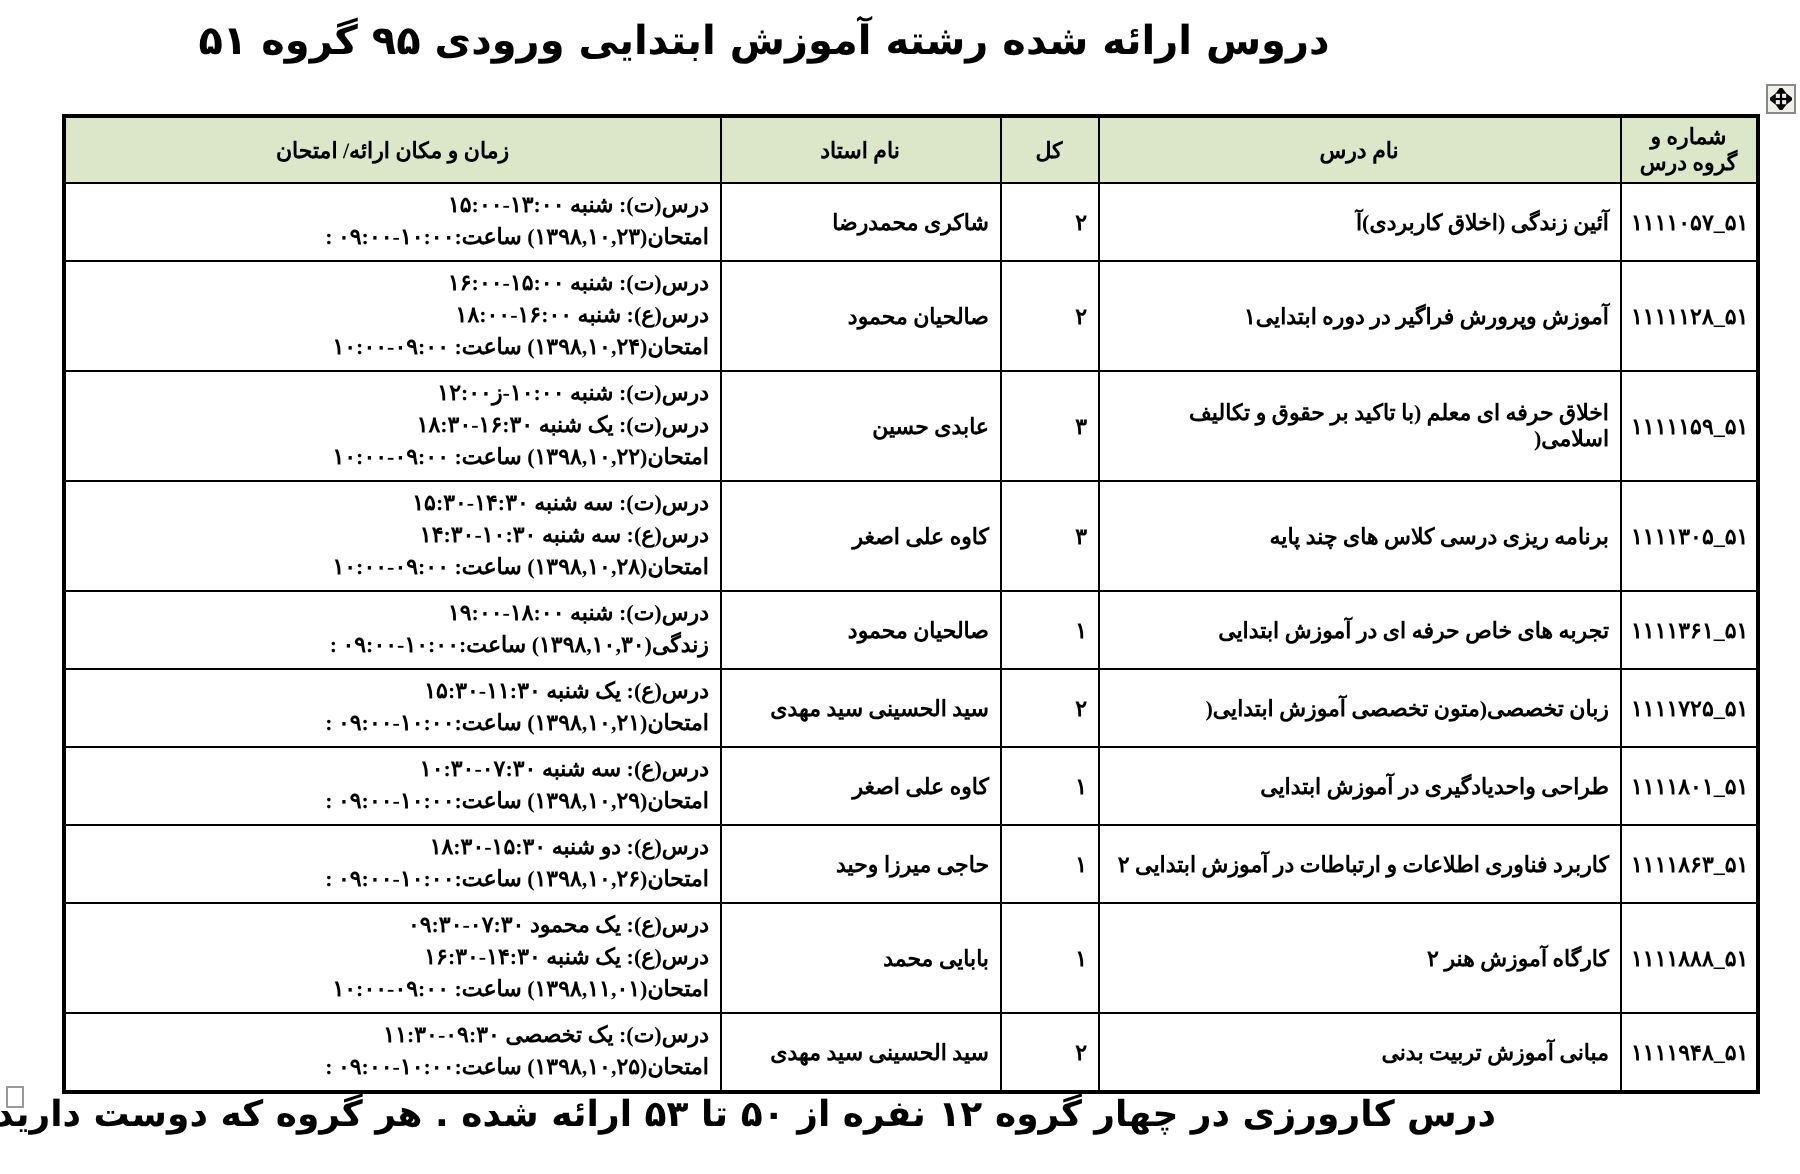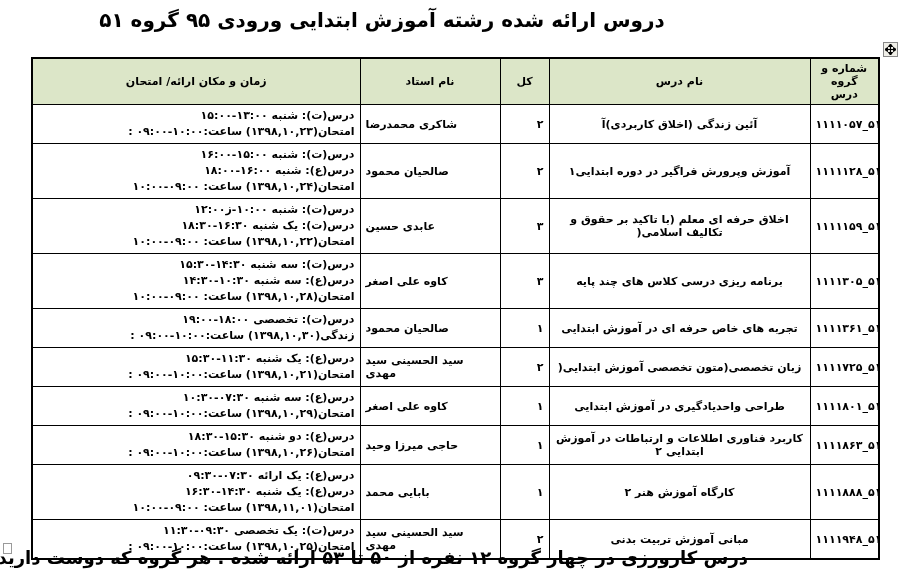--- a/index.html
+++ b/index.html
@@ -4,38 +4,38 @@
 <style>
   html,body{margin:0;padding:0;}
   body{
     width:900px;height:587px;position:relative;background:#ffffff;
     font-family:"DejaVu Sans", sans-serif;color:#000;overflow:hidden;
   }
   .page-title{
     position:absolute;top:8px;left:0;width:764px;text-align:center;
     font-size:20px;font-weight:bold;direction:rtl;white-space:nowrap;
   }
-  .table-wrap{position:absolute;top:57px;left:31px;width:689px;}
+  .table-wrap{position:absolute;top:57px;left:31px;width:689px;font-family:Liberation Serif, serif;}
   table.courses{
     border-collapse:collapse;table-layout:fixed;width:847px;direction:rtl;
     font-size:11px;font-weight:bold;
   }
   table.courses th,table.courses td{
     border:1px solid #000;padding:3px 5px;vertical-align:middle;
     overflow:hidden;
   }
   table.courses{border:2px solid #000;}
   th.hdr{
     background:#dce6c8;height:15px;text-align:center;
     font-size:11px;font-weight:bold;padding:2px 3px;
   }
   td.code{direction:ltr;text-align:right;margin-left:39px;}
-  td.cname{text-align:center;}
+  td.cname{text-align:right;}
   td.units{text-align:right;padding-left:4px;padding-right:9px;}
-  td.prof{text-align:left;}
+  td.prof{text-align:right;}
   td.sched{text-align:right;padding:5px 4px;margin-left:36px;}
   .sched-line{line-height:16px;white-space:nowrap;direction:rtl;}
   .footer-note{
     position:absolute;top:547px;right:152px;direction:rtl;text-align:right;
     font-size:18px;font-weight:bold;white-space:nowrap;
   }
   .move-handle{
     position:absolute;top:42px;left:883px;width:15px;height:15px;
     border:1px solid #888;background:#f0efe8;box-sizing:border-box;
     display:flex;align-items:center;justify-content:center;cursor:move;
@@ -124,21 +124,21 @@
             <div class="sched-line">درس(ع): سه شنبه ۱۰:۳۰-۱۴:۳۰</div>
             <div class="sched-line">امتحان(۱۳۹۸,۱۰,۲۸) ساعت: ۰۹:۰۰-۱۰:۰۰</div>
           </td>
         </tr>
         <tr>
           <td class="code">۱۱۱۱۳۶۱_۵۱</td>
           <td class="cname">تجربه های خاص حرفه ای در آموزش ابتدایی</td>
           <td class="units">۱</td>
           <td class="prof">صالحیان محمود</td>
           <td class="sched">
-            <div class="sched-line">درس(ت): تخصصی ۱۸:۰۰-۱۹:۰۰</div>
+            <div class="sched-line">درس(ت): شنبه ۱۸:۰۰-۱۹:۰۰</div>
             <div class="sched-line">زندگی(۱۳۹۸,۱۰,۳۰) ساعت:۱۰:۰۰-۰۹:۰۰ :</div>
           </td>
         </tr>
         <tr>
           <td class="code">۱۱۱۱۷۲۵_۵۱</td>
           <td class="cname">زبان تخصصی(متون تخصصی آموزش ابتدایی(</td>
           <td class="units">۲</td>
           <td class="prof">سید الحسینی سید مهدی</td>
           <td class="sched">
             <div class="sched-line">درس(ع): یک شنبه ۱۱:۳۰-۱۵:۳۰</div>
@@ -164,21 +164,21 @@
             <div class="sched-line">درس(ع): دو شنبه ۱۵:۳۰-۱۸:۳۰</div>
             <div class="sched-line">امتحان(۱۳۹۸,۱۰,۲۶) ساعت:۱۰:۰۰-۰۹:۰۰ :</div>
           </td>
         </tr>
         <tr>
           <td class="code">۱۱۱۱۸۸۸_۵۱</td>
           <td class="cname">کارگاه آموزش هنر ۲</td>
           <td class="units">۱</td>
           <td class="prof">بابایی محمد</td>
           <td class="sched">
-            <div class="sched-line">درس(ع): یک ارائه ۰۷:۳۰-۰۹:۳۰</div>
+            <div class="sched-line">درس(ع): یک محمود ۰۷:۳۰-۰۹:۳۰</div>
             <div class="sched-line">درس(ع): یک شنبه ۱۴:۳۰-۱۶:۳۰</div>
             <div class="sched-line">امتحان(۱۳۹۸,۱۱,۰۱) ساعت: ۰۹:۰۰-۱۰:۰۰</div>
           </td>
         </tr>
         <tr>
           <td class="code">۱۱۱۱۹۴۸_۵۱</td>
           <td class="cname">مبانی آموزش تربیت بدنی</td>
           <td class="units">۲</td>
           <td class="prof">سید الحسینی سید مهدی</td>
           <td class="sched">

